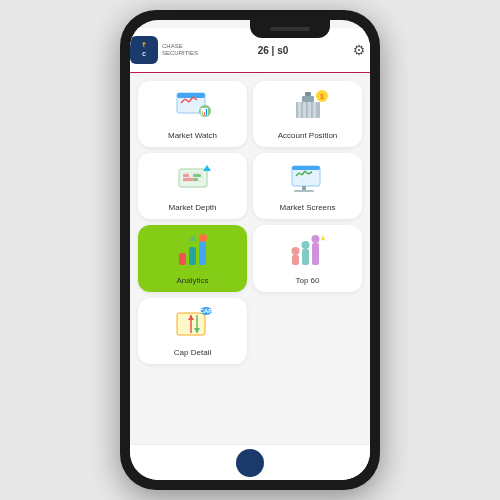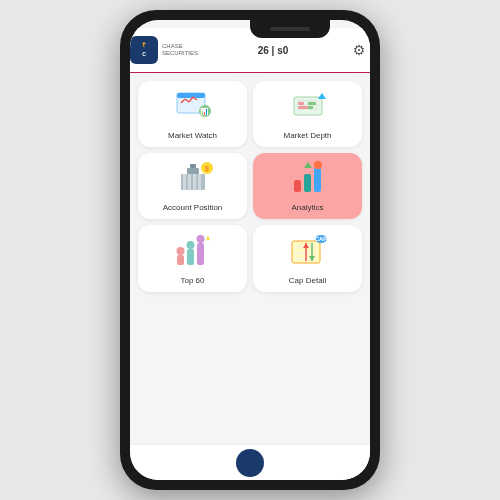--- a/index.html
+++ b/index.html
@@ -112,21 +112,21 @@
       display: flex;
       flex-direction: column;
       align-items: center;
       justify-content: center;
       padding: 6px;
       cursor: pointer;
       box-shadow: 0 1px 4px rgba(0,0,0,0.08);
       gap: 8px;
     }
     .grid-item.active {
-      background: #fca5a5;
+      background: #84cc16;
       justify-content: center;
     }
     .icon-area {
       width: 44px;
       height: 36px;
       display: flex;
       align-items: center;
       justify-content: center;
     }
     .item-label {
@@ -201,60 +201,76 @@
               <rect x="4" y="4" width="28" height="5" rx="2" fill="#42a5f5"></rect>
               <line x1="8" y1="14" x2="12" y2="10" stroke="#ef5350" stroke-width="1.5"></line>
               <line x1="12" y1="10" x2="16" y2="13" stroke="#ef5350" stroke-width="1.5"></line>
               <line x1="16" y1="13" x2="20" y2="8" stroke="#ef5350" stroke-width="1.5"></line>
               <line x1="20" y1="8" x2="24" y2="11" stroke="#ef5350" stroke-width="1.5"></line>
               <ellipse cx="32" cy="22" rx="6" ry="6" fill="#81c784"></ellipse>
               <text x="32" y="25" text-anchor="middle" font-size="7" fill="white">📊</text>
             </svg>
           </div>
           <div class="item-label">Market Watch</div>
+        </div>
+
+        <div class="grid-item">
+          <div class="icon-area">
+            <svg width="40" height="34" viewBox="0 0 40 34">
+
+              <rect x="8" y="14" width="24" height="16" fill="#b0bec5" rx="1"></rect>
+              <rect x="14" y="8" width="12" height="6" fill="#90a4ae" rx="1"></rect>
+              <rect x="17" y="4" width="6" height="4" fill="#78909c" rx="1"></rect>
+
+              <rect x="10" y="14" width="3" height="16" fill="#cfd8dc"></rect>
+              <rect x="15" y="14" width="3" height="16" fill="#cfd8dc"></rect>
+              <rect x="20" y="14" width="3" height="16" fill="#cfd8dc"></rect>
+              <rect x="25" y="14" width="3" height="16" fill="#cfd8dc"></rect>
+
+              <circle cx="34" cy="8" r="6" fill="#fdd835"></circle>
+              <text x="34" y="11" text-anchor="middle" font-size="7" fill="#f57f17" font-weight="bold">$</text>
+            </svg>
+          </div>
+          <div class="item-label">Account Position</div>
         </div>
 
         <div class="grid-item">
           <div class="icon-area">
             <svg width="40" height="32" viewBox="0 0 40 32">
               <rect x="6" y="8" width="28" height="18" rx="2" fill="#e8f5e9" stroke="#a5d6a7" stroke-width="1"></rect>
               <line x1="10" y1="12" x2="30" y2="12" stroke="#ccc" stroke-width="0.5"></line>
               <line x1="10" y1="16" x2="30" y2="16" stroke="#ccc" stroke-width="0.5"></line>
               <line x1="10" y1="20" x2="30" y2="20" stroke="#ccc" stroke-width="0.5"></line>
               <rect x="10" y="13" width="6" height="3" fill="#ef9a9a" rx="1"></rect>
               <rect x="10" y="17" width="10" height="3" fill="#ef9a9a" rx="1"></rect>
               <rect x="20" y="13" width="8" height="3" fill="#81c784" rx="1"></rect>
               <rect x="20" y="17" width="5" height="3" fill="#81c784" rx="1"></rect>
               <polygon points="34,4 38,10 30,10" fill="#29b6f6"></polygon>
             </svg>
           </div>
           <div class="item-label">Market Depth</div>
         </div>
 
-        <div class="grid-item">
-          <div class="icon-area">
-            <svg width="40" height="34" viewBox="0 0 40 34">
-
-              <rect x="8" y="14" width="24" height="16" fill="#b0bec5" rx="1"></rect>
-              <rect x="14" y="8" width="12" height="6" fill="#90a4ae" rx="1"></rect>
-              <rect x="17" y="4" width="6" height="4" fill="#78909c" rx="1"></rect>
-
-              <rect x="10" y="14" width="3" height="16" fill="#cfd8dc"></rect>
-              <rect x="15" y="14" width="3" height="16" fill="#cfd8dc"></rect>
-              <rect x="20" y="14" width="3" height="16" fill="#cfd8dc"></rect>
-              <rect x="25" y="14" width="3" height="16" fill="#cfd8dc"></rect>
-
-              <circle cx="34" cy="8" r="6" fill="#fdd835"></circle>
-              <text x="34" y="11" text-anchor="middle" font-size="7" fill="#f57f17" font-weight="bold">$</text>
-            </svg>
-          </div>
-          <div class="item-label">Account Position</div>
-        </div>
-
-
+
+        <div class="grid-item">
+          <div class="icon-area">
+            <svg width="40" height="34" viewBox="0 0 40 34">
+              <rect x="4" y="6" width="28" height="20" rx="2" fill="#e3f2fd" stroke="#90caf9" stroke-width="1"></rect>
+              <rect x="4" y="6" width="28" height="4" rx="2" fill="#42a5f5"></rect>
+              <line x1="8" y1="16" x2="11" y2="13" stroke="#4caf50" stroke-width="1.5"></line>
+              <line x1="11" y1="13" x2="14" y2="15" stroke="#4caf50" stroke-width="1.5"></line>
+              <line x1="14" y1="15" x2="17" y2="11" stroke="#4caf50" stroke-width="1.5"></line>
+              <line x1="17" y1="11" x2="20" y2="14" stroke="#4caf50" stroke-width="1.5"></line>
+              <line x1="20" y1="14" x2="24" y2="12" stroke="#4caf50" stroke-width="1.5"></line>
+              <rect x="14" y="26" width="4" height="4" fill="#90a4ae"></rect>
+              <rect x="6" y="30" width="20" height="2" rx="1" fill="#b0bec5"></rect>
+            </svg>
+          </div>
+          <div class="item-label">Market Screens</div>
+        </div>
 
         <div class="grid-item active">
           <div class="icon-area">
             <svg width="40" height="34" viewBox="0 0 40 34">
 
               <rect x="6" y="20" width="7" height="12" rx="2" fill="#ef5350"></rect>
               <rect x="16" y="14" width="7" height="18" rx="2" fill="#26a69a"></rect>
               <rect x="26" y="8" width="7" height="24" rx="2" fill="#42a5f5"></rect>
 
               <circle cx="30" cy="5" r="4" fill="#ff7043"></circle>

